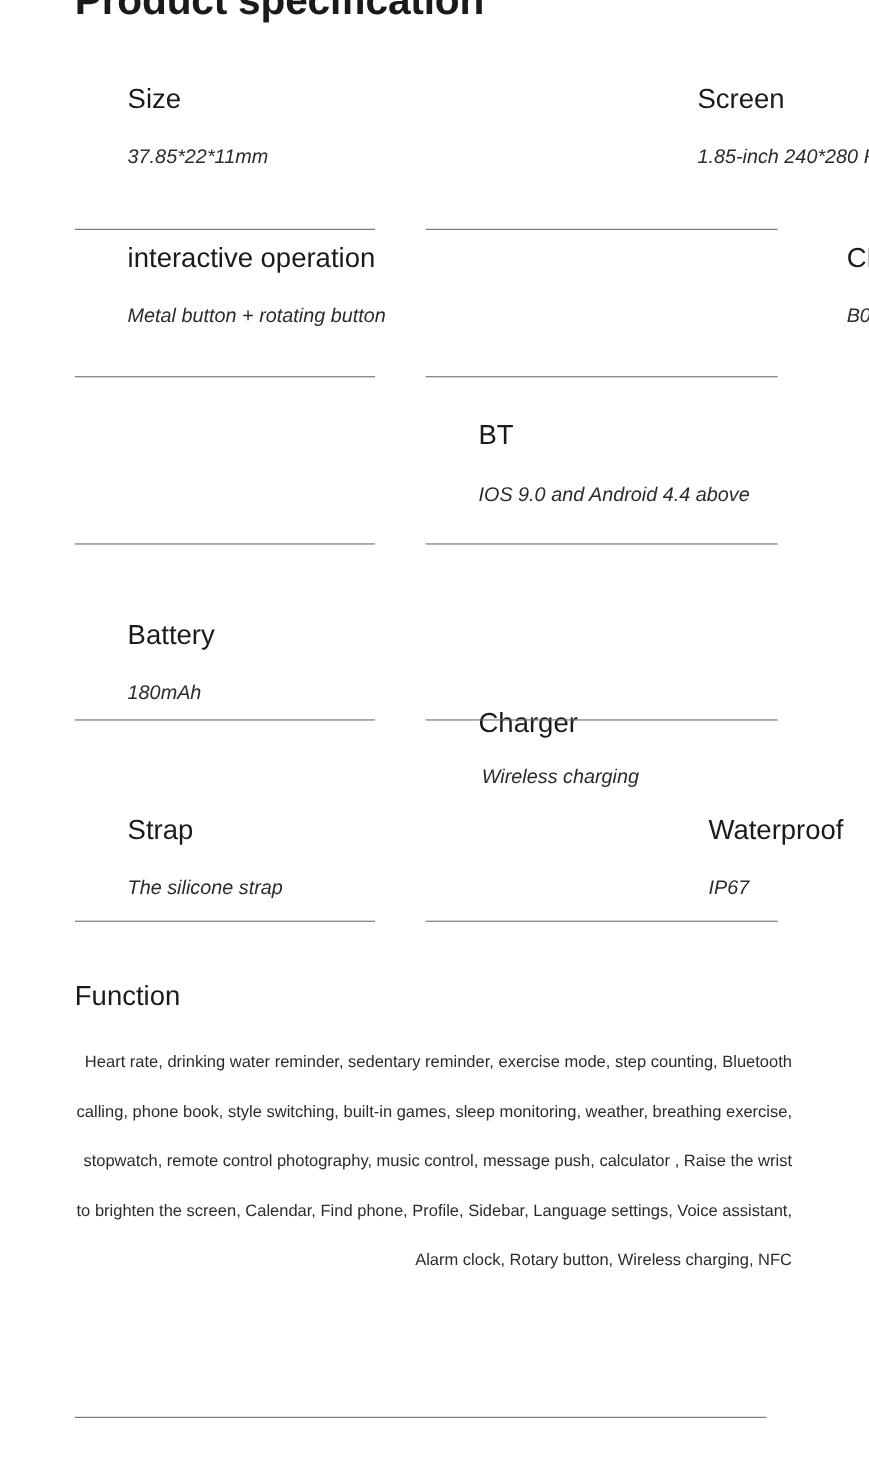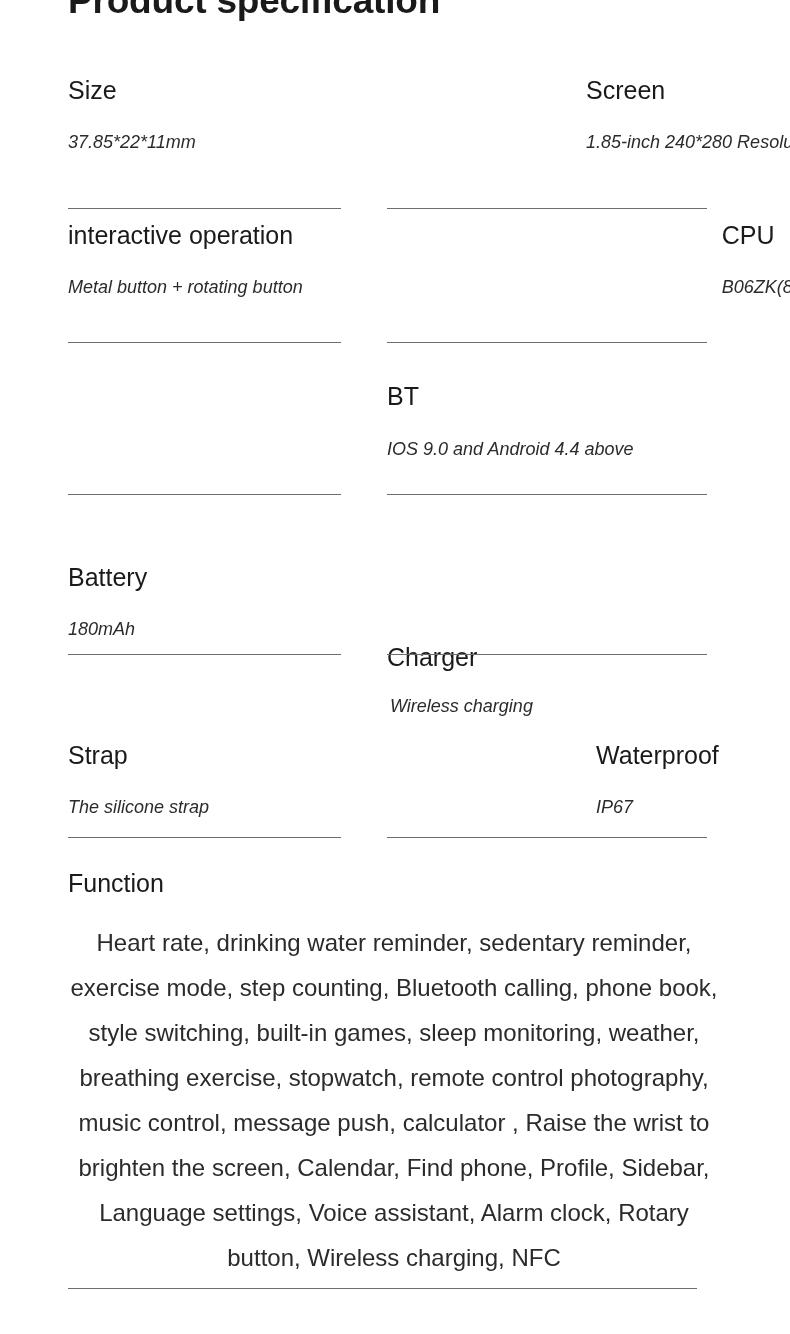--- a/index.html
+++ b/index.html
@@ -34,20 +34,21 @@
   .spec-grid {
     position: absolute;
     left: 0;
     top: 74px;
     width: 790px;
   }
   .spec-row {
     position: relative;
     display: flex;
     width: 648px;
+    padding-left: 48px;
   }
   .spec-cell {
     position: relative;
     box-sizing: border-box;
   }
   .spec-cell.left {
     width: 341px;
     padding-left: 68px;
   }
   .spec-cell.right {
@@ -77,38 +78,38 @@
   .rule.left  { left: 68px;  width: 273px; }
   .rule.right { left: 387px; width: 320px; }
 
   
   .r-label-gap { height: 24px; }
 
   
   .function-block {
     position: absolute;
     left: 68px;
-    top: 866px;
+    top: 889px;
     width: 660px;
   }
   .function-heading {
     font-size: 25px;
     font-weight: 400;
     color: #1a1a1a;
     line-height: 34px;
     margin: 0 0 20px 0;
   }
   .function-text {
-    font-size: 24px;
+    font-size: 15px;
     font-weight: 400;
     color: #2b2b2b;
     line-height: 45px;
     margin: 0;
     width: 652px;
-    text-align: center;
+    text-align: right;
   }
 
   .bottom-rule {
     position: absolute;
     left: 68px;
     top: 1288px;
     width: 629px;
     height: 0;
     border-top: 1.3px solid #6e6e6e;
   }

